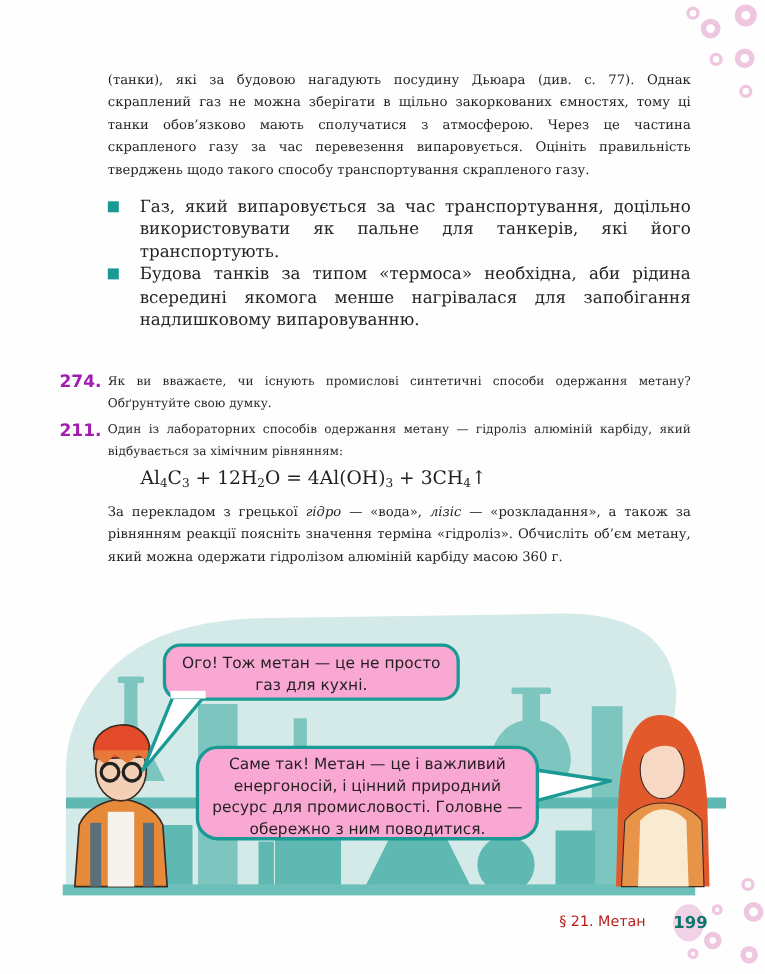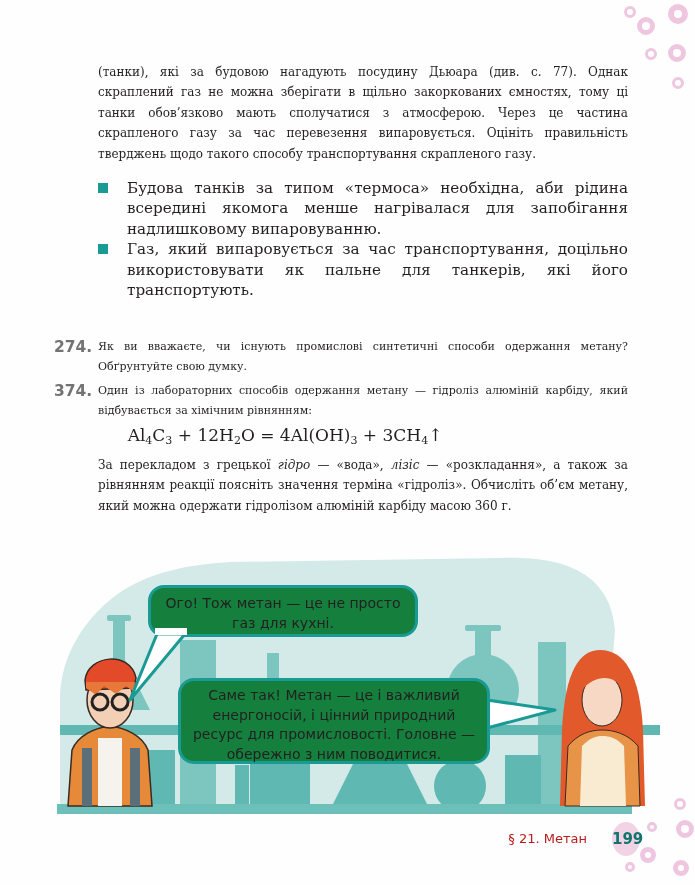--- a/index.html
+++ b/index.html
@@ -5,58 +5,58 @@
   html, body { margin:0; padding:0; }
   body { width:695px; height:885px; background:#fefefe; position:relative; overflow:hidden;
          font-family:"DejaVu Serif","Liberation Serif",serif; color:#231f20; }
   .text { position:absolute; font-size:12px; line-height:20.4px; text-align:justify; }
   .p1 { left:98px; top:62px; width:530px; }
   .bullets { position:absolute; left:98px; top:178px; width:530px; margin:0; padding:0; list-style:none; }
   .bullets li { position:relative; padding-left:29px; font-size:15.2px; line-height:20.4px; text-align:justify; }
   .bullets li .sq { position:absolute; left:0; top:5px; width:10px; height:10px; background:#1a9a94; }
   .task { position:absolute; left:54px; width:574px; }
   .task .num { position:absolute; left:0; top:0; font-family:"DejaVu Sans","Liberation Sans",sans-serif;
-               font-weight:bold; color:#737373; font-size:15.5px; line-height:20.4px; }
+               font-weight:bold; color:#a21caf; font-size:15.5px; line-height:20.4px; }
   .task .body { margin-left:44px; font-size:11px; line-height:20.4px; text-align:justify; }
   .t274 { top:337px; }
   .t275 { top:381px; }
   .eq { position:absolute; left:0; width:570px; top:425px; text-align:center; font-size:17px; }
   .eq sub { font-size:11px; vertical-align:-3px; }
   .p2 { left:98px; top:455px; width:530px; }
   .scene { position:absolute; left:0; top:550px; width:695px; height:270px; }
-  .bubble { position:absolute; background:#15803d; border:3px solid #1a9a94; border-radius:16px;
+  .bubble { position:absolute; background:#f9a8d4; border:3px solid #1a9a94; border-radius:16px;
             font-family:"DejaVu Sans","Liberation Sans",sans-serif; font-size:14px; line-height:19.5px;
             text-align:center; color:#231f20; box-sizing:border-box; }
   .b1 { left:148px; top:35px; width:270px; height:52px; padding:6px 8px; }
-  .b2 { left:178px; top:128px; width:312px; height:86px; padding:5px 6px; }
+  .b2 { left:178px; top:128px; width:312px; height:86px; padding:5px 6px;border-radius:20px; }
   .footer-label { position:absolute; left:587px; top:831px; font-family:"DejaVu Sans","Liberation Sans",sans-serif;
                   font-size:13px; color:#b91c1c; transform:translateX(-100%); white-space:nowrap; }
   .page-num { position:absolute; left:612px; top:822px; width:28px; height:34px; border-radius:50%; background:#f2d3e6;
               font-family:"DejaVu Sans","Liberation Sans",sans-serif; font-weight:bold; font-size:15px;
               line-height:34px; text-align:center; color:#0f766e; }
   .dot { position:absolute; border-radius:50%; box-sizing:border-box; border-style:solid; border-color:#efc6e0; background:#fff; }
   i.it { font-style:italic; }
 </style>
 </head>
 <body>
 
 <div class="text p1">(танки), які за будовою нагадують посудину Дьюара (див. с. 77). Однак скраплений газ не можна зберігати в щільно закоркованих ємностях, тому ці танки обов’язково мають сполучатися з атмосферою. Через це частина скрапленого газу за час перевезення випаровується. Оцініть правильність тверджень щодо такого способу транспортування скрапленого газу.</div>
 
 <ul class="bullets">
+  <li><span class="sq"></span><span>Газ, який випаровується за час транспортування, доцільно використовувати як пальне для танкерів, які його транспортують.</span></li>
   <li><span class="sq"></span><span>Будова танків за типом «термоса» необхідна, аби рідина всередині якомога менше нагрівалася для запобігання надлишковому випаровуванню.</span></li>
-  <li><span class="sq"></span><span>Газ, який випаровується за час транспортування, доцільно використовувати як пальне для танкерів, які його транспортують.</span></li>
 </ul>
 
 <div class="task t274">
   <span class="num">274.</span>
   <div class="body">Як ви вважаєте, чи існують промислові синтетичні способи одержання метану? Обґрунтуйте свою думку.</div>
 </div>
 
 <div class="task t275">
-  <span class="num">374.</span>
+  <span class="num">211.</span>
   <div class="body">Один із лабораторних способів одержання метану — гідроліз алюміній карбіду, який відбувається за хімічним рівнянням:</div>
 </div>
 
 <div class="eq"><span>Al</span><sub>4</sub><span>C</span><sub>3</sub><span> + 12H</span><sub>2</sub><span>O = 4Al(OH)</span><sub>3</sub><span> + 3CH</span><sub>4</sub><span>↑</span></div>
 
 <div class="text p2"><span>За перекладом з грецької </span><i class="it">гідро</i><span> — «вода», </span><i class="it">лізіс</i><span> — «розкладання», а також за рівнянням реакції поясніть значення терміна «гідроліз». Обчисліть об’єм метану, який можна одержати гідролізом алюміній карбіду масою 360 г.</span></div>
 
 <div class="scene">
   <svg width="695" height="270" viewBox="0 0 695 270">
 

